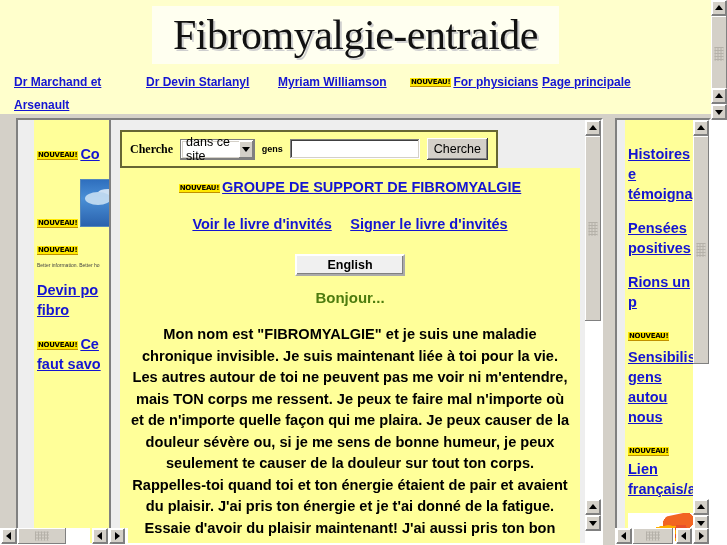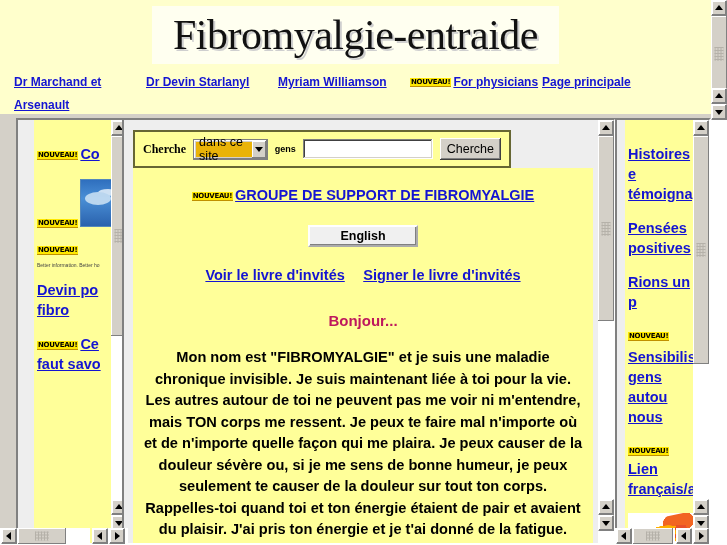--- a/index.html
+++ b/index.html
@@ -139,34 +139,34 @@
   }
   .webmd{
     font-family:"Liberation Serif", serif;
     font-size:23px;line-height:23px;white-space:nowrap;
   }
   .webmd .w{color:#3b6ea5;font-style:italic;font-weight:bold;}
   .webmd .md{color:#111;font-weight:bold;font-family:"Liberation Sans",sans-serif;}
   .webmd-tag{font-size:5px;color:#444;white-space:nowrap;margin-top:1px;}
 
   
-  .frame-center{left:122px;width:494px;padding-left:16px;}
+  .frame-center{left:109px;width:494px;padding-left:16px;}
   .center-pad{padding:6px 8px 0 8px;box-sizing:border-box;}
   .search-box{
     background:#ffff99;
     border:2px solid #666633;
     padding:6px 8px;
     display:flex;align-items:center;gap:7px;
     box-sizing:border-box;
     width:378px;
     margin:4px 0 0 1px;
   }
   .search-lbl{font-size:12px;font-weight:bold;color:#000;font-family:"Liberation Serif",serif;}
   .sel{
-    background:#eab308;
+    background:#ffffff;
     box-shadow:inset -1px -1px 0 #808080, inset 1px 1px 0 #ffffff, inset -2px -2px 0 #d4d0c8, inset 2px 2px 0 #d4d0c8;
     border:1px solid #7f7f7f;
     height:21px;width:106px;
     display:flex;align-items:center;justify-content:space-between;
     font-size:12.5px;color:#000;box-sizing:border-box;padding-left:5px;
     cursor:pointer;
   }
   .sel .drop{
     width:18px;height:17px;margin:1px;
     background:#d4d0c8;
@@ -213,21 +213,21 @@
     cursor:pointer;margin:0 7px;
   }
   .btn-english{
     display:inline-block;margin-top:21px;
     background:#f0f0f0;
     border:2px outset #ffffff;
     box-shadow:inset -1px -1px 0 #808080;
     padding:2px 30px;
     font-size:12.5px;font-weight:bold;color:#000;cursor:pointer;
   }
-  .bonjour{margin-top:28px;font-size:15px;font-weight:bold;color:#be185d;}
+  .bonjour{margin-top:13px;font-size:15px;font-weight:bold;color:#4d7c0f;}
   .story{
     margin-top:18px;
     font-size:14.6px;font-weight:bold;color:#000;
     line-height:21.5px;text-align:center;
     padding:0 4px;
   }
 
   
   .frame-right{left:615px;width:96px;}
   .right-col{
@@ -351,31 +351,31 @@
               <span>dans ce site</span>
               <span class="drop"></span>
             </div>
             <span class="avec">gens</span>
             <input class="txt" type="text" placeholder="" style="">
             <button class="btn-cherche">Cherche</button>
           </div>
 
           <div class="center-yellow">
 
-            <div class="ctr" style="margin-top:8px;">
+            <div class="ctr" style="">
               <span class="nouv">NOUVEAU!</span><a class="grp-link">GROUPE DE SUPPORT DE FIBROMYALGIE</a>
-            </div>
-
-            <div class="ctr">
-              <span class="btn-english">English</span>
             </div>
 
             <div class="ctr guest-row">
               <a>Voir le livre d'invités</a>
               <a>Signer le livre d'invités</a>
+            </div>
+
+            <div class="ctr">
+              <span class="btn-english">English</span>
             </div>
 
             <div class="ctr bonjour">Bonjour...</div>
 
             <div class="story">Mon nom est "FIBROMYALGIE" et je suis une maladie chronique invisible. Je suis maintenant liée à toi pour la vie. Les autres autour de toi ne peuvent pas me voir ni m'entendre, mais TON corps me ressent. Je peux te faire mal n'importe où et de n'importe quelle façon qui me plaira. Je peux causer de la douleur sévère ou, si je me sens de bonne humeur, je peux seulement te causer de la douleur sur tout ton corps. Rappelles-toi quand toi et ton énergie étaient de pair et avaient du plaisir. J'ai pris ton énergie et je t'ai donné de la fatigue. Essaie d'avoir du plaisir maintenant! J'ai aussi pris ton bon sommeil et à sa place je t'ai donné un esprit embrouillé. Je peux te faire trembler intérieurement ou te faire avoir</div>
 
           </div>
         </div>
       </div>
 

